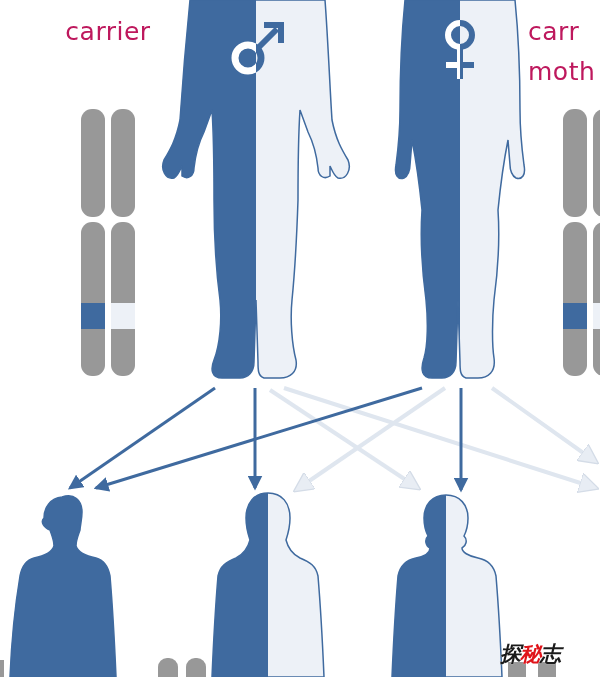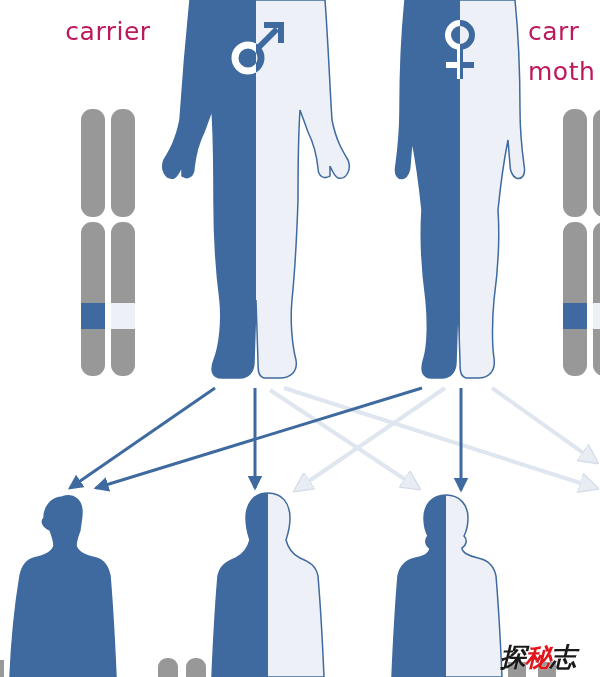--- a/index.html
+++ b/index.html
@@ -8,21 +8,21 @@
   .label {
     position: absolute; color: #be185d; font-family: "DejaVu Sans", sans-serif;
     font-size: 25px; line-height: 40px; letter-spacing: 0.5px; font-weight: 400;
     text-align: center; white-space: nowrap;
   }
   .label span { display: block; }
   #father-label { left: 52px; top: 12px; width: 112px; }
   #mother-label { left: 528px; top: 12px; width: 120px; text-align: left; }
   .watermark {
     position: absolute; left: 500px; top: 640px; font-family: "DejaVu Sans", sans-serif;
-    font-weight: bold; font-style: italic; font-size: 26px; letter-spacing: -1px;
+    font-weight: bold; font-style: italic; font-size: 21px; letter-spacing: -1px;
     text-shadow: 0 0 1px #fff;
   }
   .watermark .c1, .watermark .c3 { color: #1a1a1a; }
   .watermark .c2 { color: #e0141b; }
   svg { position: absolute; left: 0; top: 0; }
 </style>
 </head>
 <body>
 
 <div id="stage">

